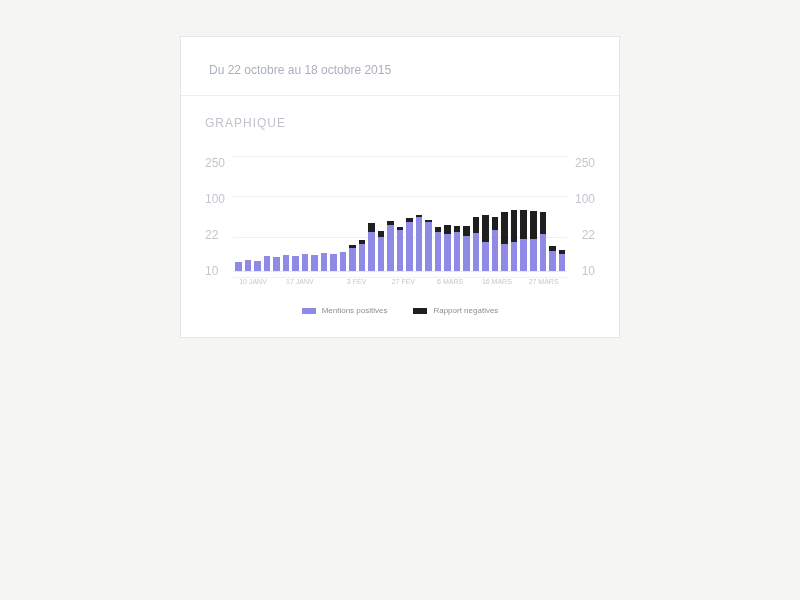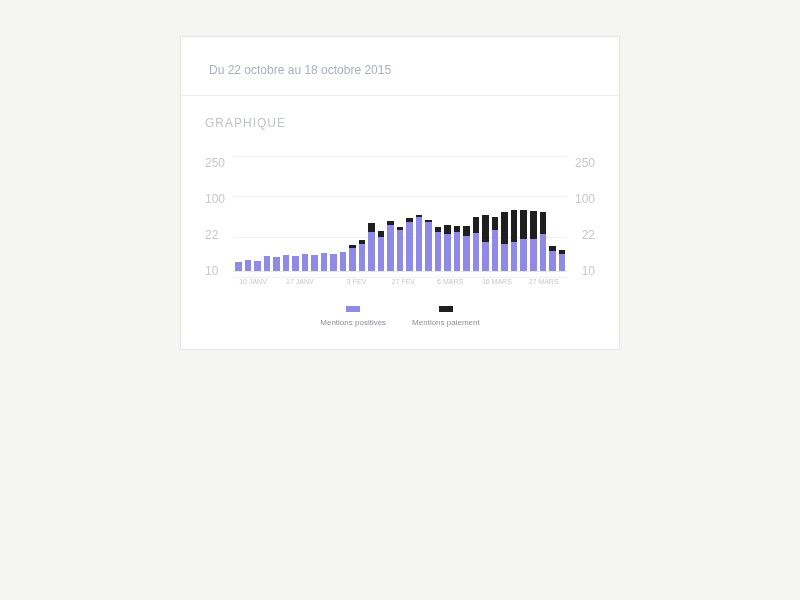--- a/index.html
+++ b/index.html
@@ -127,21 +127,20 @@
 .legend {
   display: flex;
   justify-content: center;
   gap: 26px;
   margin-top: 10px;
 }
 .legend-item {
   display: flex;
   align-items: center;
   gap: 6px;
-  flex-direction: column;
 }
 .legend-swatch {
   width: 14px;
   height: 6px;
 }
 .legend-label {
   font-size: 8px;
   color: #8c8f96;
 }
 </style>
@@ -332,17 +331,17 @@
         </div>
     </div>
 
     <div class="legend">
       <div class="legend-item">
         <span class="legend-swatch" id="sw-pos" style="background: rgb(143, 138, 230);"></span>
         <span class="legend-label">Mentions positives</span>
       </div>
       <div class="legend-item">
         <span class="legend-swatch" id="sw-neg" style="background: rgb(31, 31, 31);"></span>
-        <span class="legend-label">Mentions paiement</span>
+        <span class="legend-label">Rapport negatives</span>
       </div>
     </div>
   </div>
 </div>
 
 </body></html>

